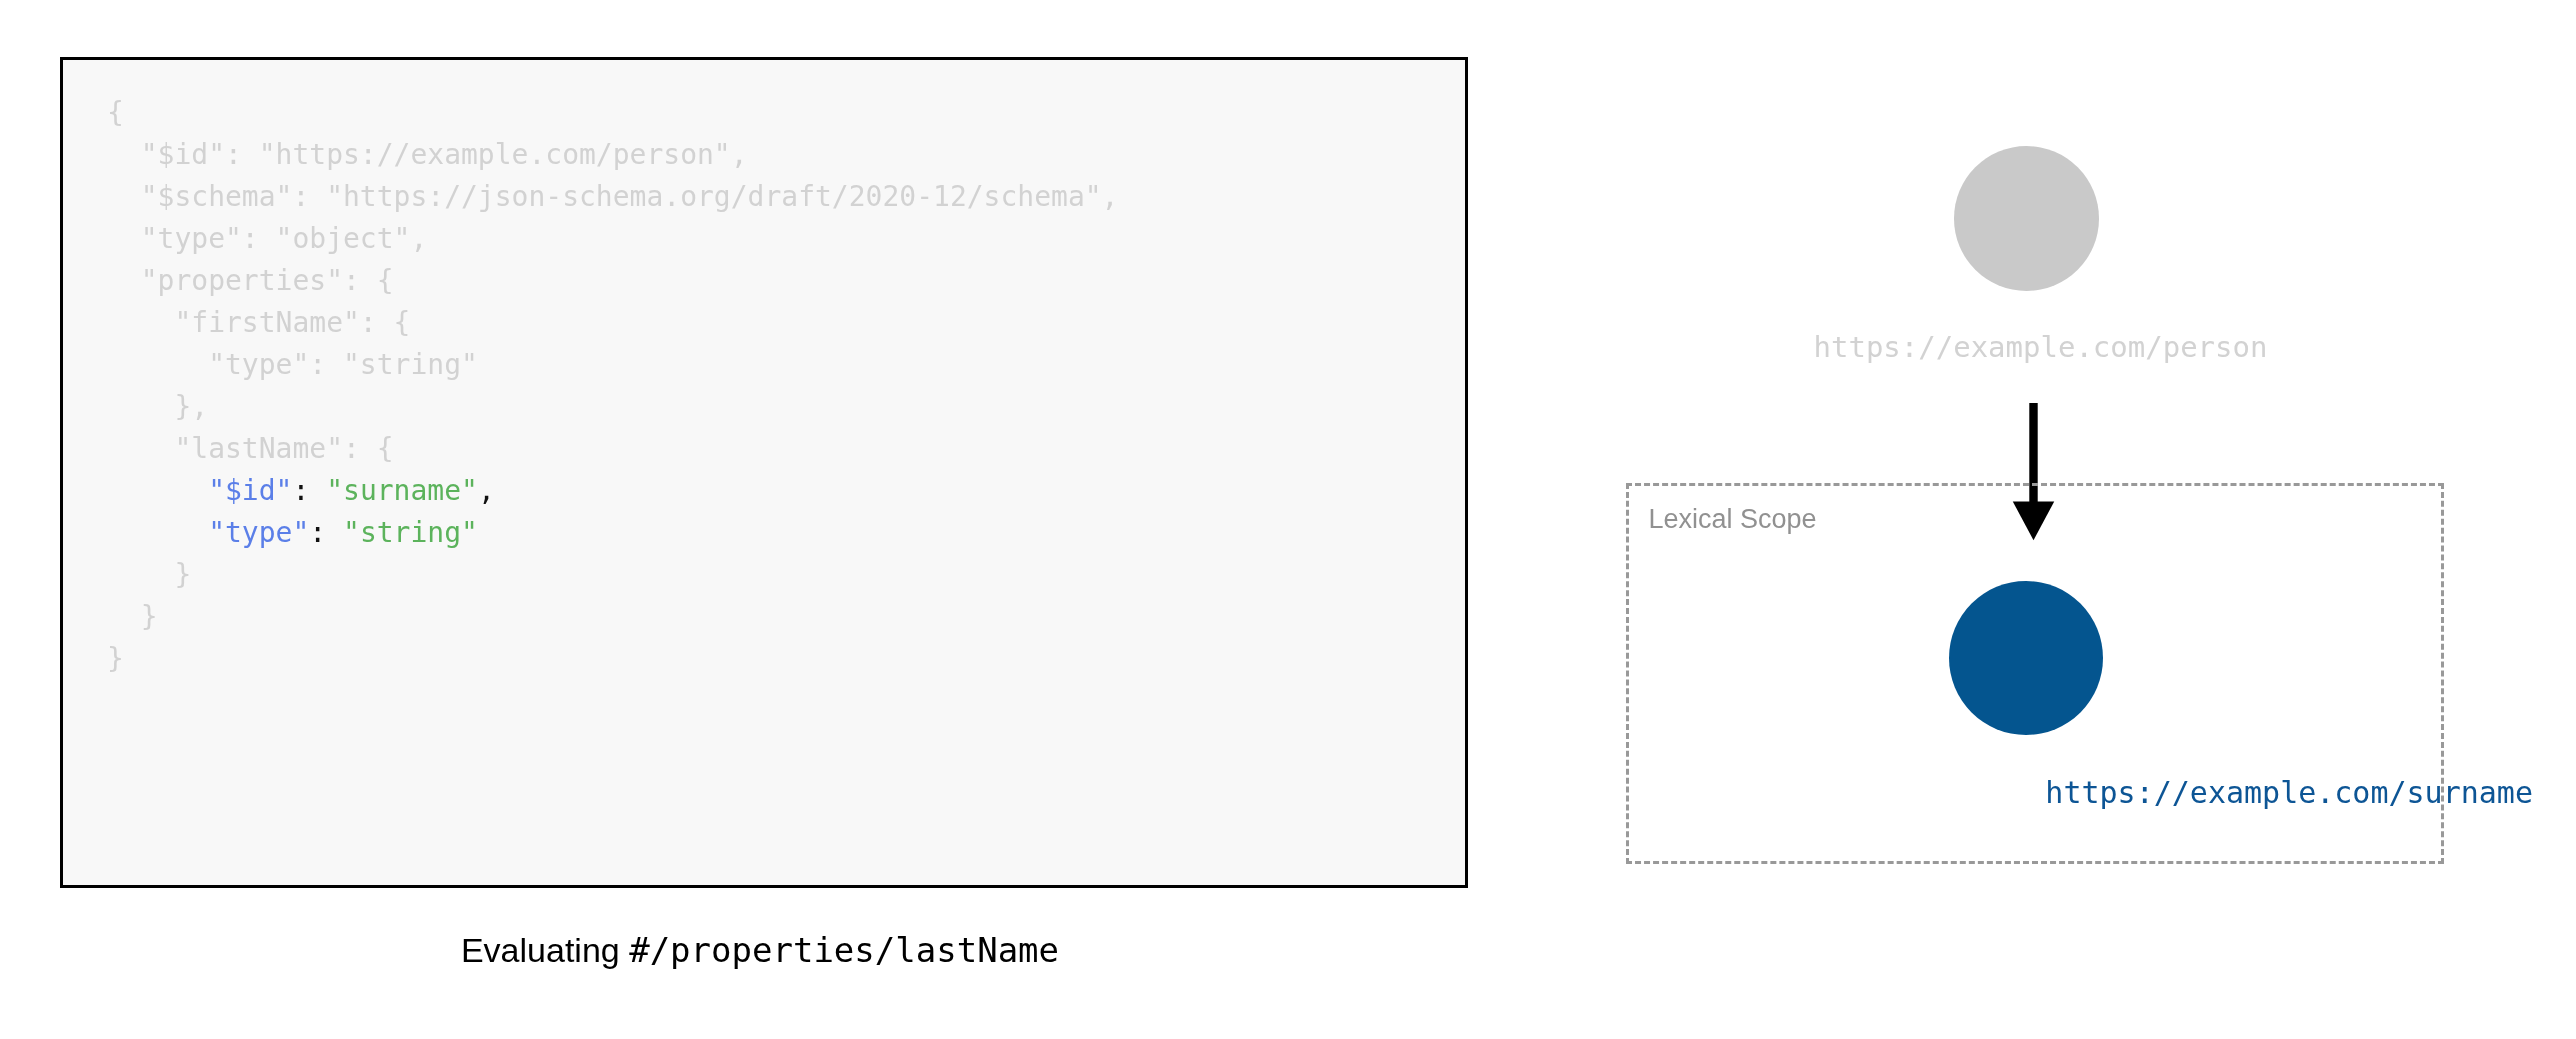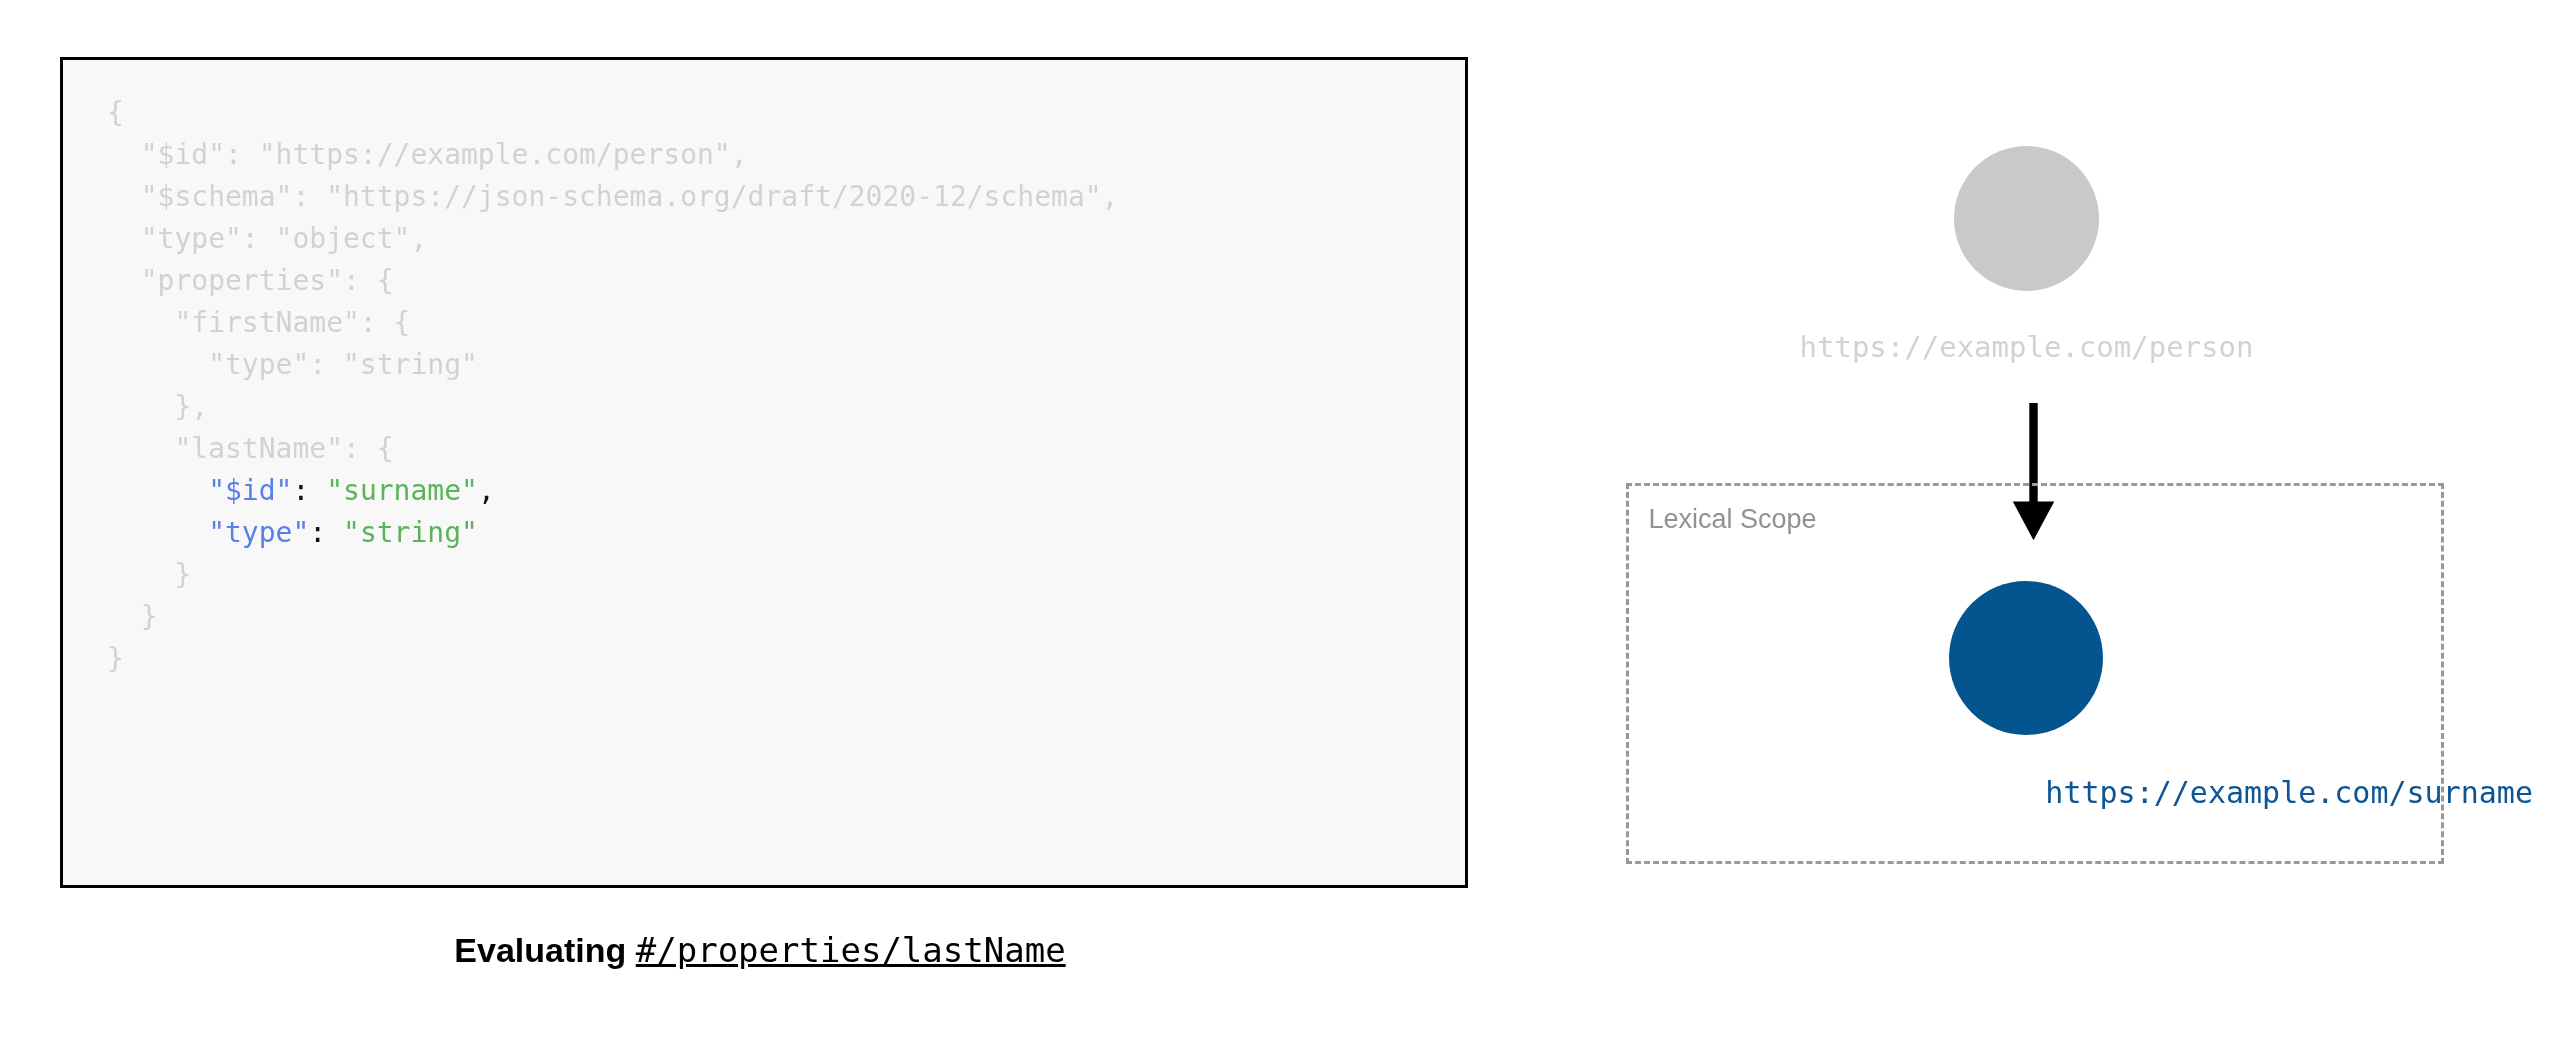--- a/index.html
+++ b/index.html
@@ -63,26 +63,25 @@
     color: #000000;
     white-space: nowrap;
   }
   #left-caption {
     left: 0;
     top: 930px;
     width: 1520px;
   }
   .cap-bold {
     font-family: "Liberation Sans", sans-serif;
-    font-weight: bold;
+    font-weight: normal;
   }
   .cap-mono {
     font-family: "DejaVu Sans Mono", "Liberation Mono", monospace;
     font-weight: normal;
-    text-decoration: underline;
   }
 
   
   #right-panel {
     position: absolute;
     left: 1520px;
     top: 0;
     width: 1056px;
     height: 1039px;
   }
@@ -91,21 +90,21 @@
     position: absolute;
     left: 434px;      
     top: 146px;
     width: 145px;
     height: 145px;
     border-radius: 50%;
     background: #c9c9c9;
   }
   #node-root-label {
     position: absolute;
-    left: 0px;
+    left: 14px;
     top: 330px;
     width: 1013px;
     text-align: center;
     font-family: "DejaVu Sans Mono", "Liberation Mono", monospace;
     font-size: 29px;
     color: #d2d2d2;
     white-space: nowrap;
   }
 
   #edge-arrow {

